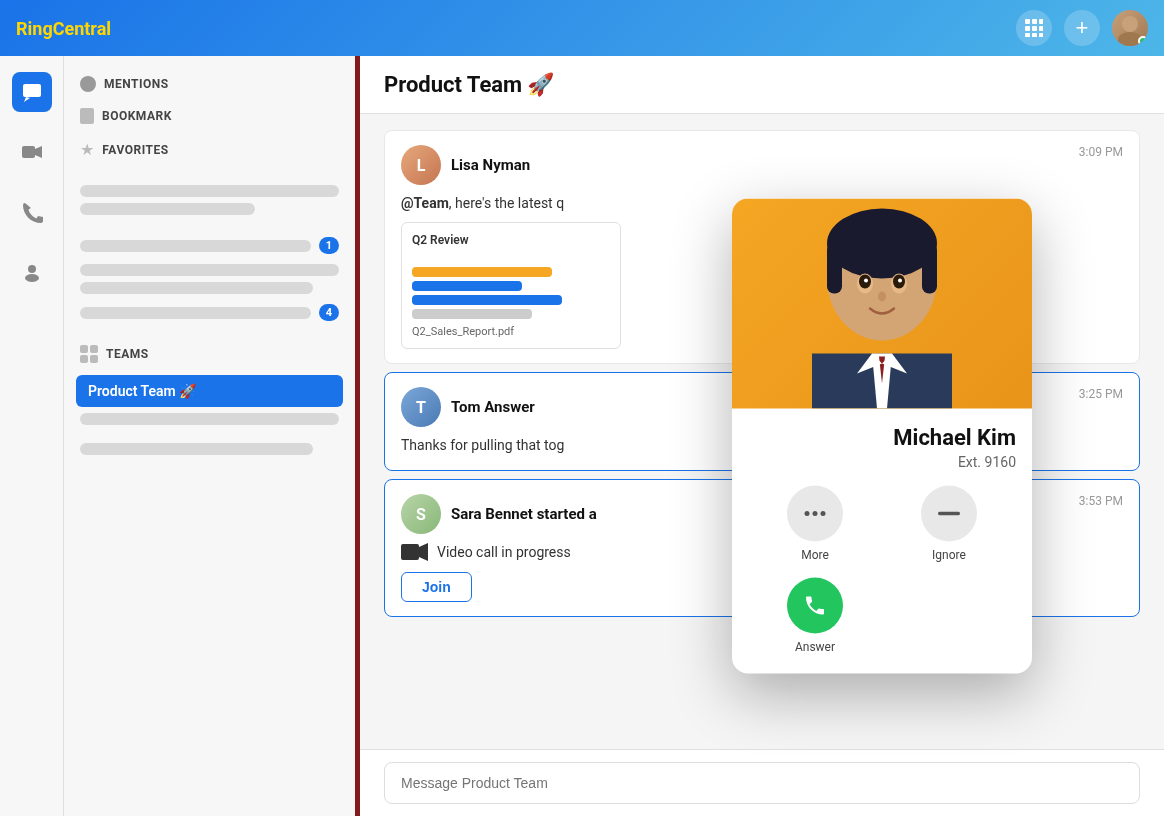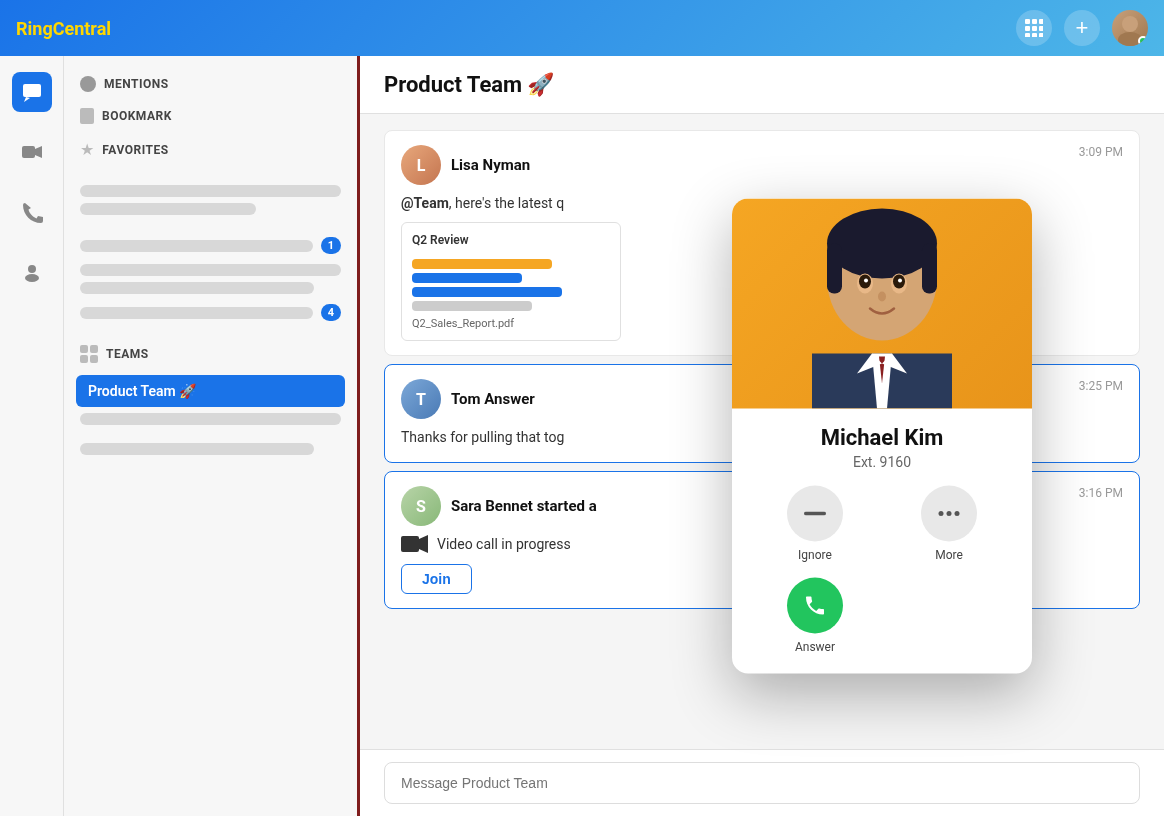--- a/index.html
+++ b/index.html
@@ -32,21 +32,21 @@
       width: 64px; background: #f7f7f7; border-right: 1px solid #e0e0e0;
       display: flex; flex-direction: column; align-items: center; padding-top: 16px; gap: 20px;
     }
     .icon-sidebar-item {
       width: 40px; height: 40px; display: flex; align-items: center; justify-content: center;
       border-radius: 8px; cursor: pointer; color: #666; font-size: 20px;
     }
     .icon-sidebar-item.active { background: #1a73e8; color: white; }
 
     
-    .left-panel { width: 296px; background: #f7f7f7; border-right: 3px solid #7f1d1d; overflow-y: auto; padding: 12px 0; }
+    .left-panel { width: 296px; background: #f7f7f7; border-right: 5px solid #7f1d1d; overflow-y: auto; padding: 12px 0; }
     .left-section-header { padding: 8px 16px; display: flex; align-items: center; gap: 8px; }
     .left-section-icon { width: 20px; height: 20px; background: #ccc; border-radius: 50%; display: inline-block; }
     .left-section-label { font-size: 12px; font-weight: 700; color: #444; letter-spacing: 0.5px; text-transform: uppercase; }
     .skeleton { height: 12px; background: #d8d8d8; border-radius: 6px; margin: 6px 16px; }
     .skeleton.short { width: 60%; }
     .skeleton.medium { width: 80%; }
     .skeleton.full { width: calc(100% - 32px); }
     .badge { background: #1a73e8; color: white; border-radius: 10px; font-size: 11px; font-weight: 700; padding: 2px 7px; min-width: 20px; text-align: center; }
     .dm-row { display: flex; align-items: center; padding: 4px 16px; gap: 8px; }
     .teams-nav-item {
@@ -75,21 +75,21 @@
     .avatar-tom { background: linear-gradient(135deg, #7ca8d8, #4a7ab5); }
     .avatar-sara { background: linear-gradient(135deg, #b8d4a8, #88b878); }
     .avatar-face { width: 100%; height: 100%; display: flex; align-items: center; justify-content: center; font-size: 16px; color: white; font-weight: 700; }
     .sender-name { font-weight: 700; font-size: 15px; color: #111; }
     .msg-time { position: absolute; top: 14px; right: 16px; font-size: 12px; color: #999; }
     .msg-body { font-size: 14px; color: #333; line-height: 1.5; }
     .msg-body strong { font-weight: 700; }
 
     
     .q2-preview { border: 1px solid #e0e0e0; border-radius: 6px; padding: 10px; margin-top: 8px; max-width: 220px; }
-    .q2-title { font-size: 12px; font-weight: 600; color: #333; margin-bottom: 12px; }
+    .q2-title { font-size: 12px; font-weight: 600; color: #333; margin-bottom: 20px; }
     .bar { height: 10px; border-radius: 4px; margin: 4px 0; }
     .bar-orange { background: #f5a623; width: 140px; }
     .bar-blue { background: #1a73e8; width: 110px; }
     .bar-blue2 { background: #1a73e8; width: 150px; }
     .bar-gray { background: #ccc; width: 120px; }
     .pdf-label { font-size: 11px; color: #666; margin-top: 6px; }
 
     
     .video-call-row { display: flex; align-items: center; gap: 8px; font-size: 14px; color: #333; margin-top: 4px; }
     .join-btn {
@@ -116,21 +116,21 @@
       box-shadow: 0 20px 60px rgba(0,0,0,0.3);
       overflow: hidden;
       z-index: 100;
     }
     .call-photo {
       width: 100%; height: 210px;
       background: linear-gradient(135deg, #f5a623, #e8941a);
       display: flex; align-items: flex-end; justify-content: center;
       position: relative; overflow: hidden;
     }
-    .caller-info { padding: 16px; text-align: center; }
+    .caller-info { padding: 16px; text-align: right; }
     .caller-name { font-size: 22px; font-weight: 700; color: #111; margin-bottom: 4px; }
     .caller-ext { font-size: 14px; color: #666; }
     .call-actions { display: grid; grid-template-columns: 1fr 1fr; gap: 16px; padding: 0 24px 16px; }
     .call-action-item { display: flex; flex-direction: column; align-items: center; gap: 6px; }
     .call-action-label { font-size: 12px; color: #444; }
     .call-btn {
       width: 56px; height: 56px; border-radius: 50%; border: none;
       display: flex; align-items: center; justify-content: center;
       cursor: pointer; font-size: 20px;
     }
@@ -301,21 +301,21 @@
         </div>
       </div>
 
       <div class="message-card highlighted">
         <div class="message-header">
           <div class="avatar avatar-sara">
             <div class="avatar-face">S</div>
           </div>
           <span class="sender-name">Sara Bennet started a</span>
         </div>
-        <span class="msg-time">3:16 PM</span>
+        <span class="msg-time">3:53 PM</span>
         <div class="video-call-row">
           <svg width="28" height="20" viewBox="0 0 28 20">
             <rect x="0" y="2" width="18" height="16" rx="2" fill="#333"></rect>
             <polygon points="18,5 27,1 27,19 18,15" fill="#333"></polygon>
           </svg>
           <span>Video call in progress</span>
         </div>
         <button class="join-btn">Join</button>
       </div>
 
@@ -358,38 +358,38 @@
           <polygon points="160,155 175,175 150,165" fill="white"></polygon>
         </svg>
       </div>
 
       <div class="caller-info">
         <div class="caller-name">Michael Kim</div>
         <div class="caller-ext">Ext. 9160</div>
       </div>
 
       <div class="call-actions">
-        <div class="call-action-item">
-          <button class="call-btn btn-ignore">
-            <svg width="22" height="4" viewBox="0 0 22 4">
-                <rect x="0" y="0" width="22" height="4" rx="2" fill="#555"></rect>
-              </svg>
-          </button>
-          <span class="call-action-label">Ignore</span>
-        </div>
         <div class="call-action-item">
           <button class="call-btn btn-more">
             <svg width="22" height="6" viewBox="0 0 22 6">
               <circle cx="3" cy="3" r="2.5" fill="#555"></circle>
               <circle cx="11" cy="3" r="2.5" fill="#555"></circle>
               <circle cx="19" cy="3" r="2.5" fill="#555"></circle>
             </svg>
           </button>
           <span class="call-action-label">More</span>
         </div>
+        <div class="call-action-item">
+          <button class="call-btn btn-ignore">
+            <svg width="22" height="4" viewBox="0 0 22 4">
+                <rect x="0" y="0" width="22" height="4" rx="2" fill="#555"></rect>
+              </svg>
+          </button>
+          <span class="call-action-label">Ignore</span>
+        </div>
       </div>
 
       <div class="call-actions-row2">
         <div class="call-action-item">
           <button class="call-btn btn-answer">
             <svg width="24" height="24" viewBox="0 0 24 24" fill="white">
                 <path d="M6.6 10.8c1.4 2.8 3.8 5.1 6.6 6.6l2.2-2.2c.3-.3.7-.4 1-.2 1.1.4 2.3.6 3.6.6.6 0 1 .4 1 1V20c0 .6-.4 1-1 1-9.4 0-17-7.6-17-17 0-.6.4-1 1-1h3.5c.6 0 1 .4 1 1 0 1.3.2 2.5.6 3.6.1.3 0 .7-.2 1z"></path>
               </svg>
           </button>
           <span class="call-action-label">Answer</span>

